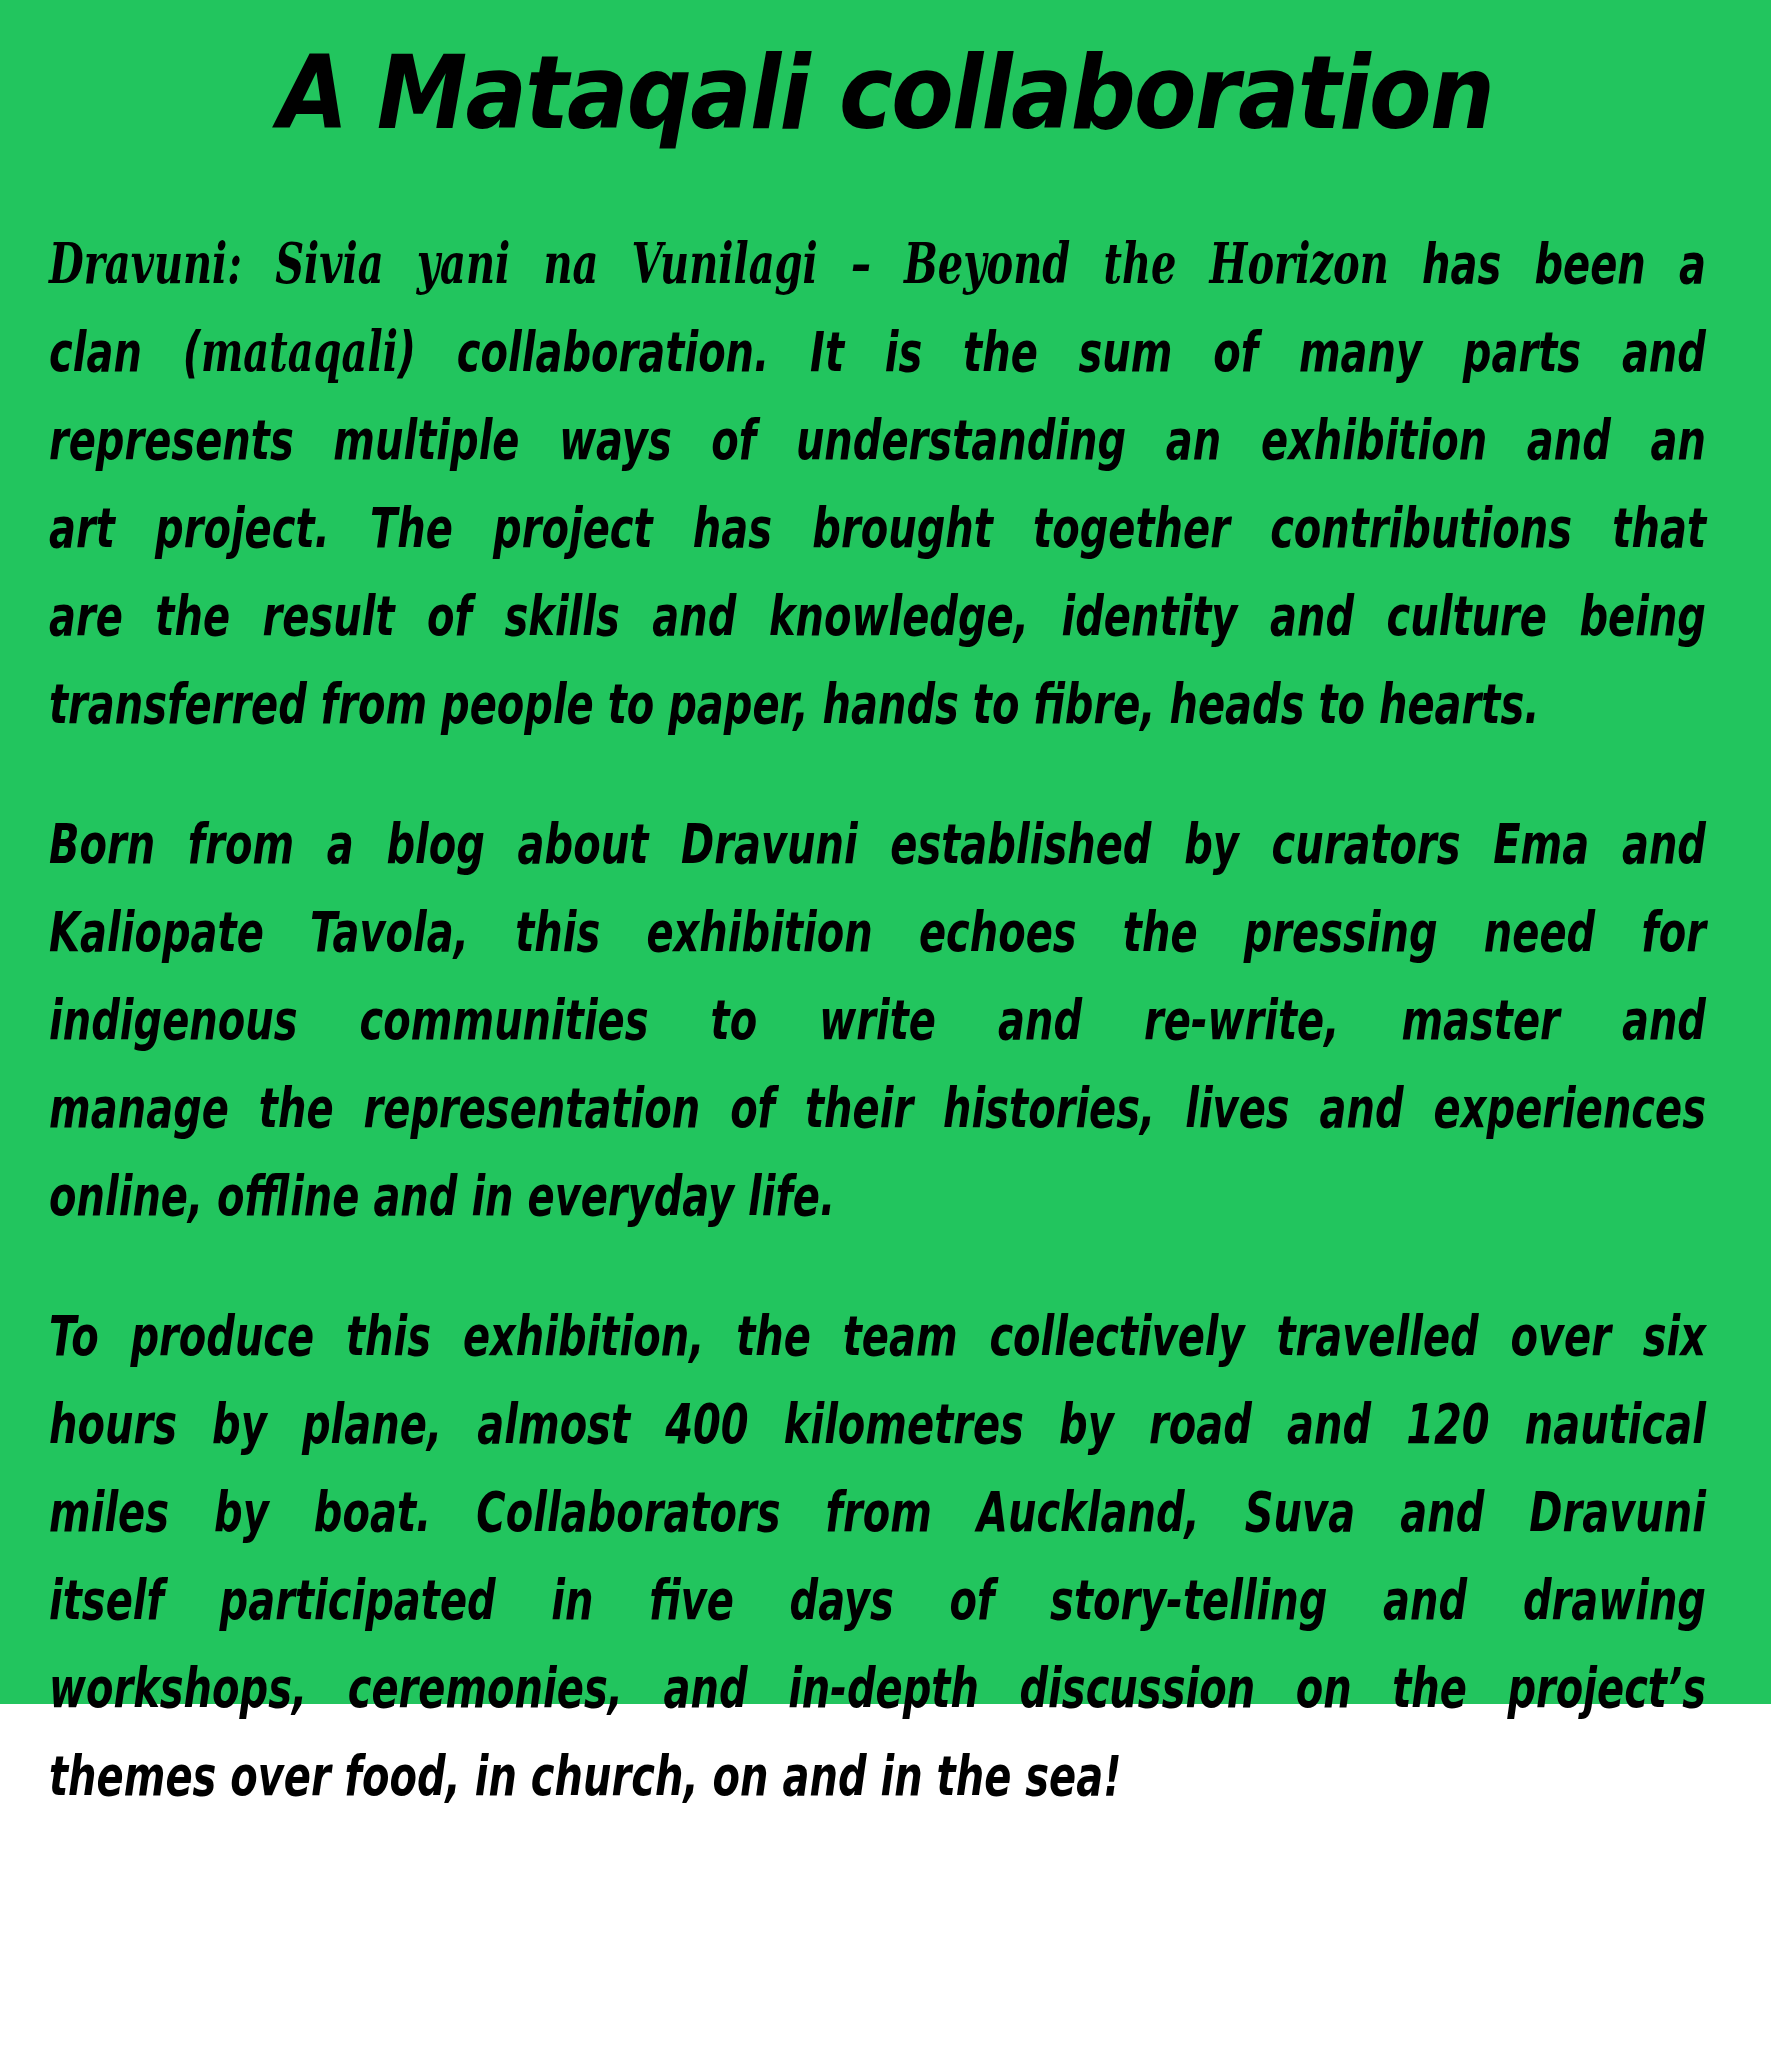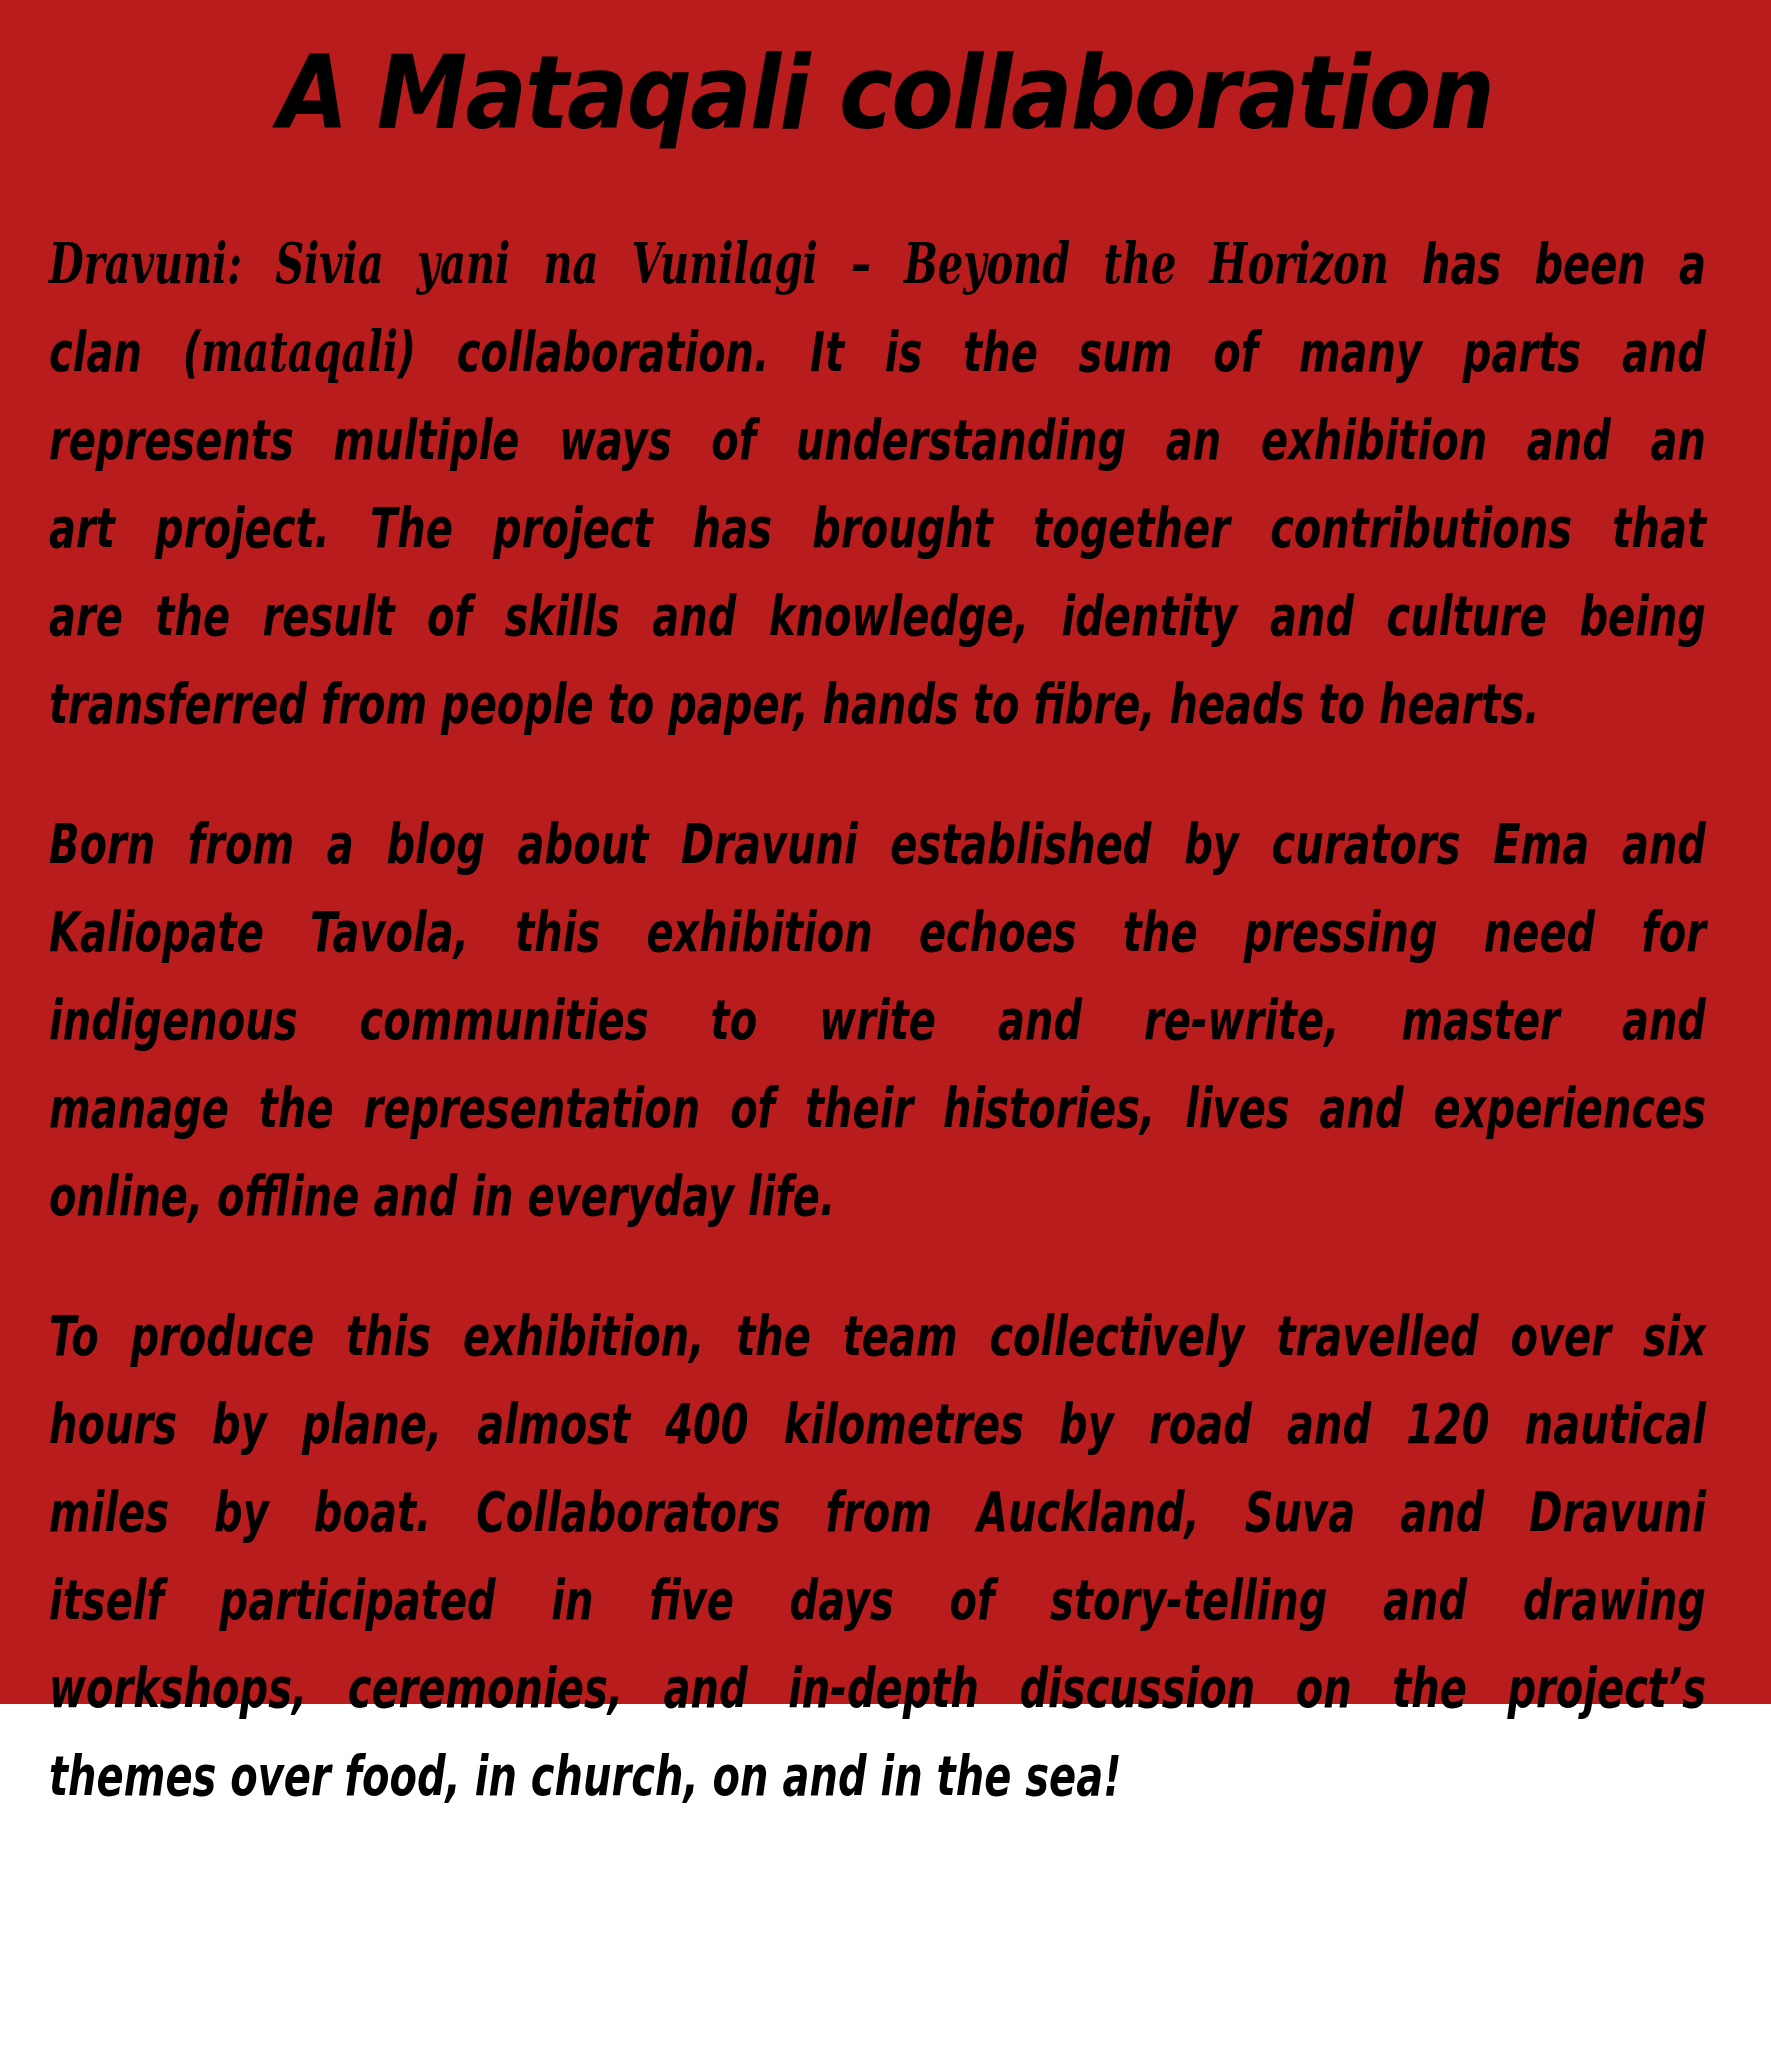--- a/index.html
+++ b/index.html
@@ -7,21 +7,21 @@
     width: 1771px;
     height: 2067px;
     background: #ffffff;
     overflow: hidden;
     font-family: "DejaVu Sans", sans-serif;
   }
   .page {
     position: relative;
     width: 1771px;
     height: 1704px;
-    background: #b91c1c;
+    background: #22c55e;
     color: #000000;
   }
   .content {
     padding: 0 49px;
   }
   .doc-title {
     margin: 0;
     padding-top: 21px;
     text-align: center;
     font-family: "DejaVu Sans", sans-serif;

